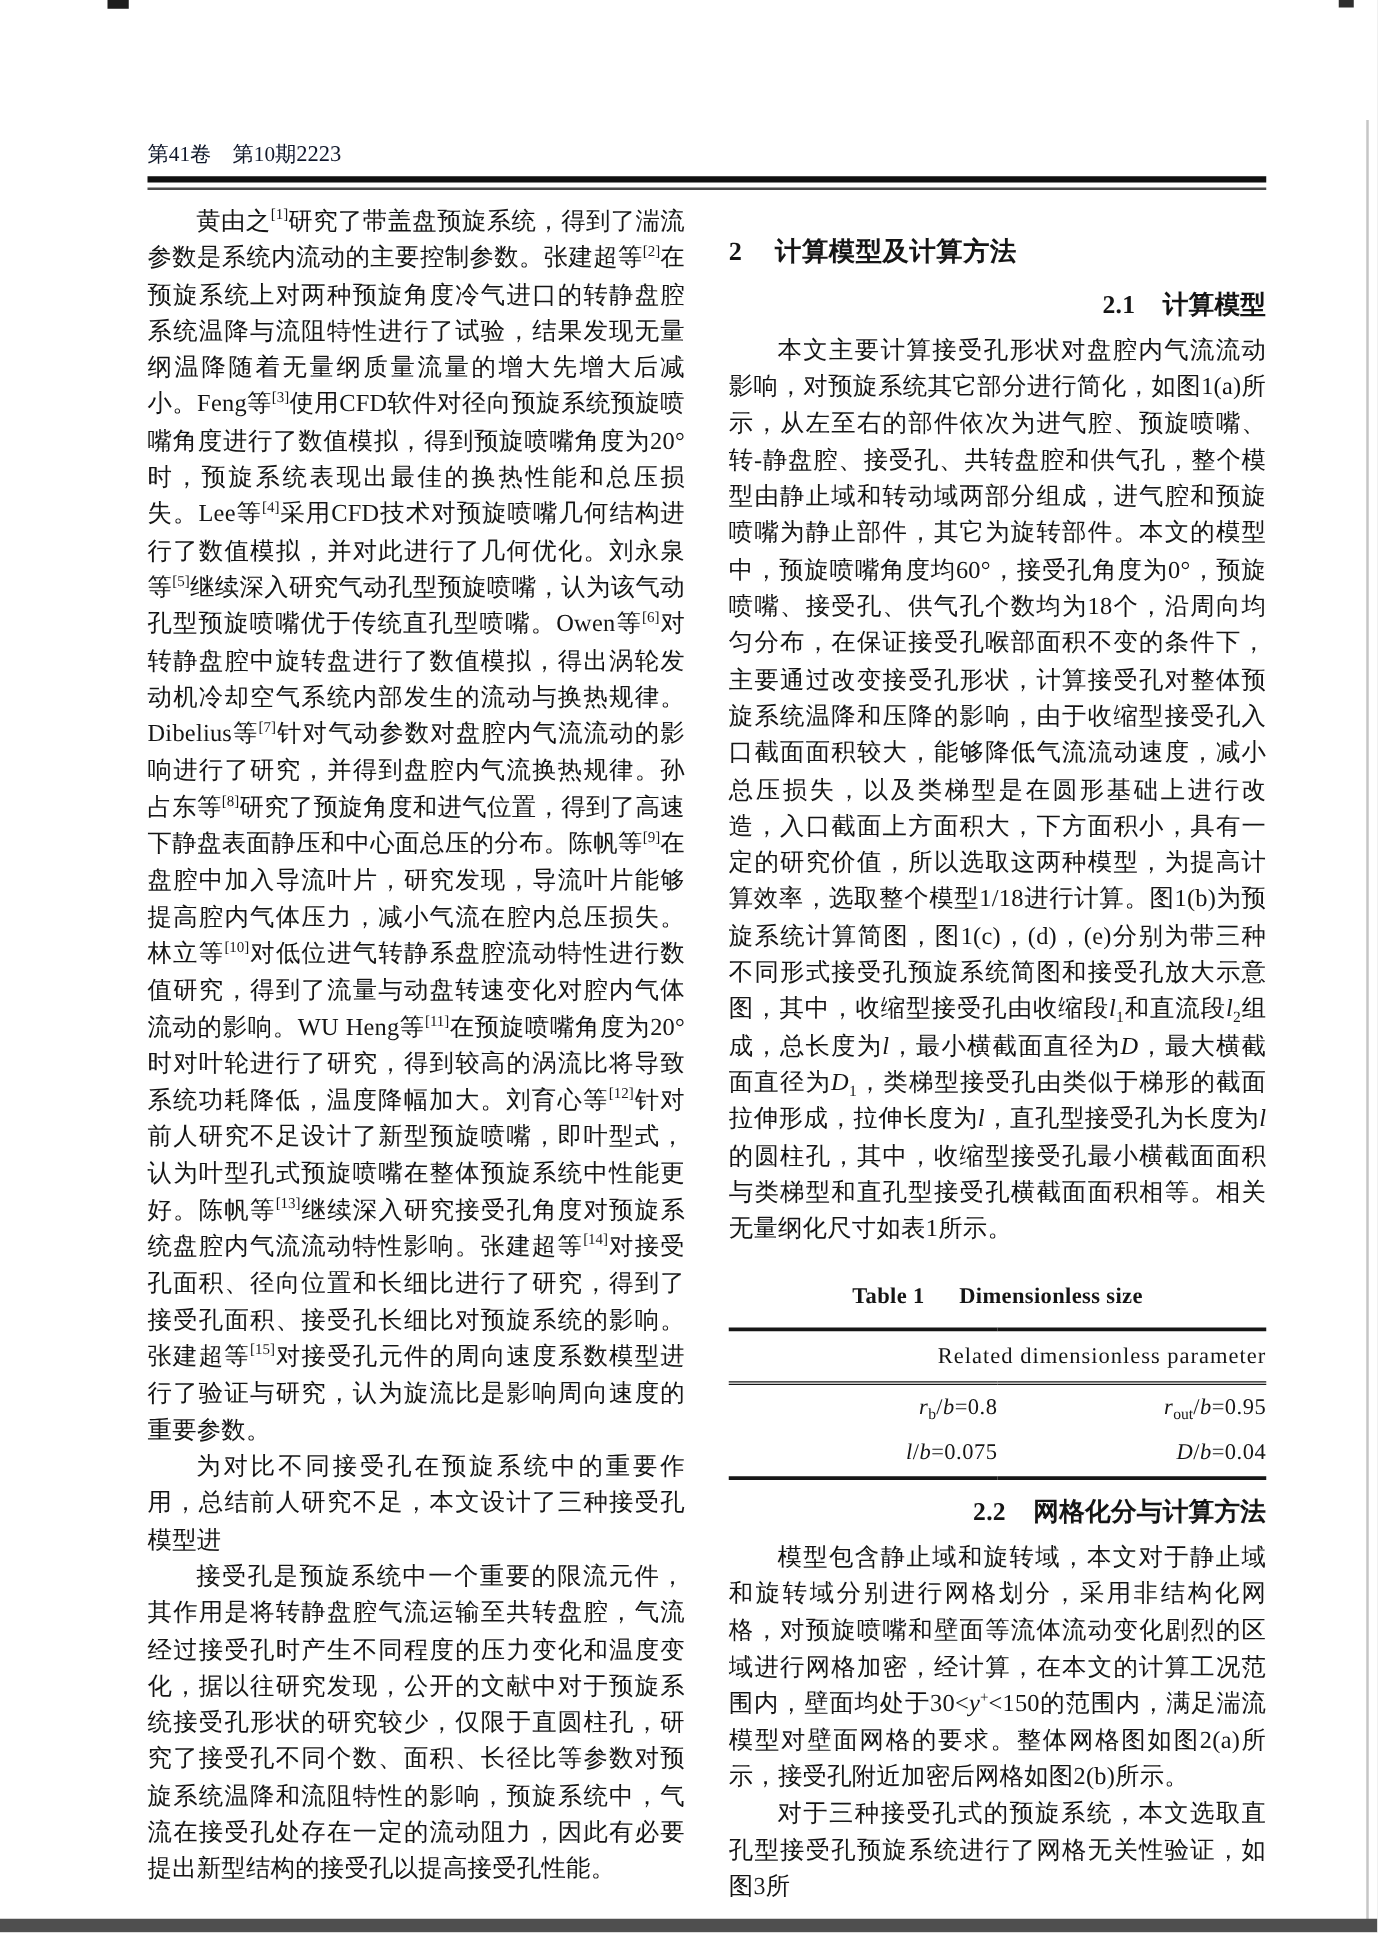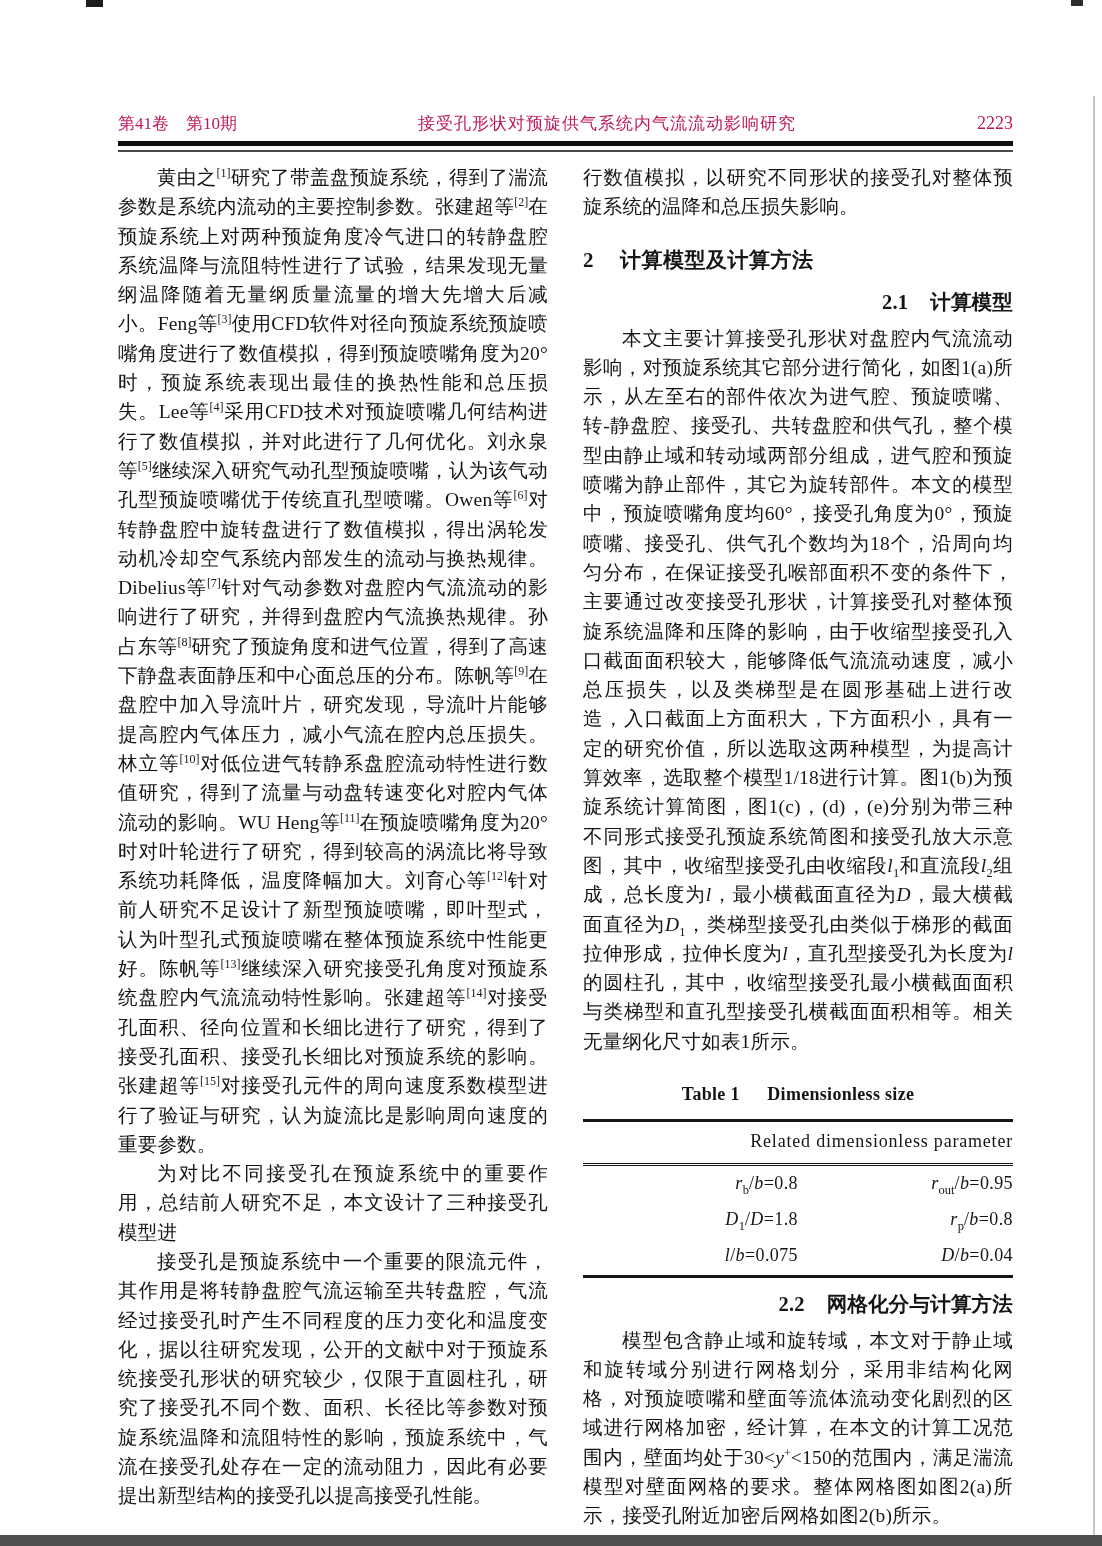--- a/index.html
+++ b/index.html
@@ -6,21 +6,21 @@
   .page {
     position:relative; width:1102px; height:1546px; margin:0 auto;
     background:#ffffff; overflow:hidden;
     font-family:"Liberation Serif","DejaVu Serif",serif;
     color:#151515;
   }
   
   .hdr {
     position:absolute; left:118px; top:112px; width:895px;
     display:flex; align-items:baseline;
-    font-size:17px; color:#be185d;
+    font-size:17px; color:#0f172a;
   }
   .hdr .vol { white-space:nowrap; }
   .hdr .ttl { flex:1; text-align:center; letter-spacing:1px; }
   .hdr .pno { white-space:nowrap; font-size:18px; }
   .rule-thick { position:absolute; left:118px; top:141px; width:895px; height:5px; background:#101010; }
   .rule-thin  { position:absolute; left:118px; top:150px; width:895px; height:2px; background:#4a4a4a; }
 
   
   .col {
     position:absolute; top:163px; width:430px;
@@ -72,34 +72,32 @@
   .nub1 { position:absolute; left:86px; top:0; width:17px; height:7px; background:#1d1d1d; }
   .nub2 { position:absolute; left:1071px; top:0; width:12px; height:6px; background:#2e2e2e; }
 </style>
 </head>
 <body>
 
 <div class="page">
 
   <div class="hdr">
     <span class="vol">第41卷　第10期</span>
-    <span class="ttl">接受孔形状对预旋供气系统内气流流动影响研究</span>
     <span class="pno">2223</span>
   </div>
   <div class="rule-thick"></div>
   <div class="rule-thin"></div>
 
   <div class="col col-left">
     <p class="ind">黄由之<sup>[1]</sup>研究了带盖盘预旋系统，得到了湍流参数是系统内流动的主要控制参数。张建超等<sup>[2]</sup>在预旋系统上对两种预旋角度冷气进口的转静盘腔系统温降与流阻特性进行了试验，结果发现无量纲温降随着无量纲质量流量的增大先增大后减小。Feng等<sup>[3]</sup>使用CFD软件对径向预旋系统预旋喷嘴角度进行了数值模拟，得到预旋喷嘴角度为20°时，预旋系统表现出最佳的换热性能和总压损失。Lee等<sup>[4]</sup>采用CFD技术对预旋喷嘴几何结构进行了数值模拟，并对此进行了几何优化。刘永泉等<sup>[5]</sup>继续深入研究气动孔型预旋喷嘴，认为该气动孔型预旋喷嘴优于传统直孔型喷嘴。Owen等<sup>[6]</sup>对转静盘腔中旋转盘进行了数值模拟，得出涡轮发动机冷却空气系统内部发生的流动与换热规律。Dibelius等<sup>[7]</sup>针对气动参数对盘腔内气流流动的影响进行了研究，并得到盘腔内气流换热规律。孙占东等<sup>[8]</sup>研究了预旋角度和进气位置，得到了高速下静盘表面静压和中心面总压的分布。陈帆等<sup>[9]</sup>在盘腔中加入导流叶片，研究发现，导流叶片能够提高腔内气体压力，减小气流在腔内总压损失。林立等<sup>[10]</sup>对低位进气转静系盘腔流动特性进行数值研究，得到了流量与动盘转速变化对腔内气体流动的影响。WU Heng等<sup>[11]</sup>在预旋喷嘴角度为20°时对叶轮进行了研究，得到较高的涡流比将导致系统功耗降低，温度降幅加大。刘育心等<sup>[12]</sup>针对前人研究不足设计了新型预旋喷嘴，即叶型式，认为叶型孔式预旋喷嘴在整体预旋系统中性能更好。陈帆等<sup>[13]</sup>继续深入研究接受孔角度对预旋系统盘腔内气流流动特性影响。张建超等<sup>[14]</sup>对接受孔面积、径向位置和长细比进行了研究，得到了接受孔面积、接受孔长细比对预旋系统的影响。张建超等<sup>[15]</sup>对接受孔元件的周向速度系数模型进行了验证与研究，认为旋流比是影响周向速度的重要参数。</p>
     <p class="ind">为对比不同接受孔在预旋系统中的重要作用，总结前人研究不足，本文设计了三种接受孔模型进</p>
     <p class="ind">接受孔是预旋系统中一个重要的限流元件，其作用是将转静盘腔气流运输至共转盘腔，气流经过接受孔时产生不同程度的压力变化和温度变化，据以往研究发现，公开的文献中对于预旋系统接受孔形状的研究较少，仅限于直圆柱孔，研究了接受孔不同个数、面积、长径比等参数对预旋系统温降和流阻特性的影响，预旋系统中，气流在接受孔处存在一定的流动阻力，因此有必要提出新型结构的接受孔以提高接受孔性能。</p>
   </div>
 
   <div class="col col-right">
-    <p class="noind">行数值模拟，以研究不同形状的接受孔对整体预旋系统的温降和总压损失影响。</p>
 
     <div class="h2">
       <span class="num">2</span><span>计算模型及计算方法</span>
     </div>
 
     <div class="h3">
       <span class="num">2.1</span><span>计算模型</span>
     </div>
 
     <p class="ind">本文主要计算接受孔形状对盘腔内气流流动影响，对预旋系统其它部分进行简化，如图1(a)所示，从左至右的部件依次为进气腔、预旋喷嘴、转-静盘腔、接受孔、共转盘腔和供气孔，整个模型由静止域和转动域两部分组成，进气腔和预旋喷嘴为静止部件，其它为旋转部件。本文的模型中，预旋喷嘴角度均60°，接受孔角度为0°，预旋喷嘴、接受孔、供气孔个数均为18个，沿周向均匀分布，在保证接受孔喉部面积不变的条件下，主要通过改变接受孔形状，计算接受孔对整体预旋系统温降和压降的影响，由于收缩型接受孔入口截面面积较大，能够降低气流流动速度，减小总压损失，以及类梯型是在圆形基础上进行改造，入口截面上方面积大，下方面积小，具有一定的研究价值，所以选取这两种模型，为提高计算效率，选取整个模型1/18进行计算。图1(b)为预旋系统计算简图，图1(c)，(d)，(e)分别为带三种不同形式接受孔预旋系统简图和接受孔放大示意图，其中，收缩型接受孔由收缩段<i>l</i><sub>1</sub>和直流段<i>l</i><sub>2</sub>组成，总长度为<i>l</i>，最小横截面直径为<i>D</i>，最大横截面直径为<i>D</i><sub>1</sub>，类梯型接受孔由类似于梯形的截面拉伸形成，拉伸长度为<i>l</i>，直孔型接受孔为长度为<i>l</i>的圆柱孔，其中，收缩型接受孔最小横截面面积与类梯型和直孔型接受孔横截面面积相等。相关无量纲化尺寸如表1所示。</p>
@@ -107,24 +105,20 @@
     <div class="tbl-caption">Table 1  Dimensionless size</div>
 
     <table class="tbl">
       <tbody>
         <tr class="thead">
           <td colspan="2">Related dimensionless parameter</td>
         </tr>
         <tr>
           <td class="c1"><i>r</i><sub>b</sub>/<i>b</i>=0.8</td>
           <td class="c2"><i>r</i><sub>out</sub>/<i>b</i>=0.95</td>
-        </tr>
-        <tr>
-          <td class="c1"><i>D</i><sub>1</sub>/<i>D</i>=1.8</td>
-          <td class="c2"><i>r</i><sub>p</sub>/<i>b</i>=0.8</td>
         </tr>
         <tr>
           <td class="c1"><i>l</i>/<i>b</i>=0.075</td>
           <td class="c2"><i>D</i>/<i>b</i>=0.04</td>
         </tr>
       </tbody>
     </table>
 
     <div class="h3">
       <span class="num">2.2</span><span>网格化分与计算方法</span>

